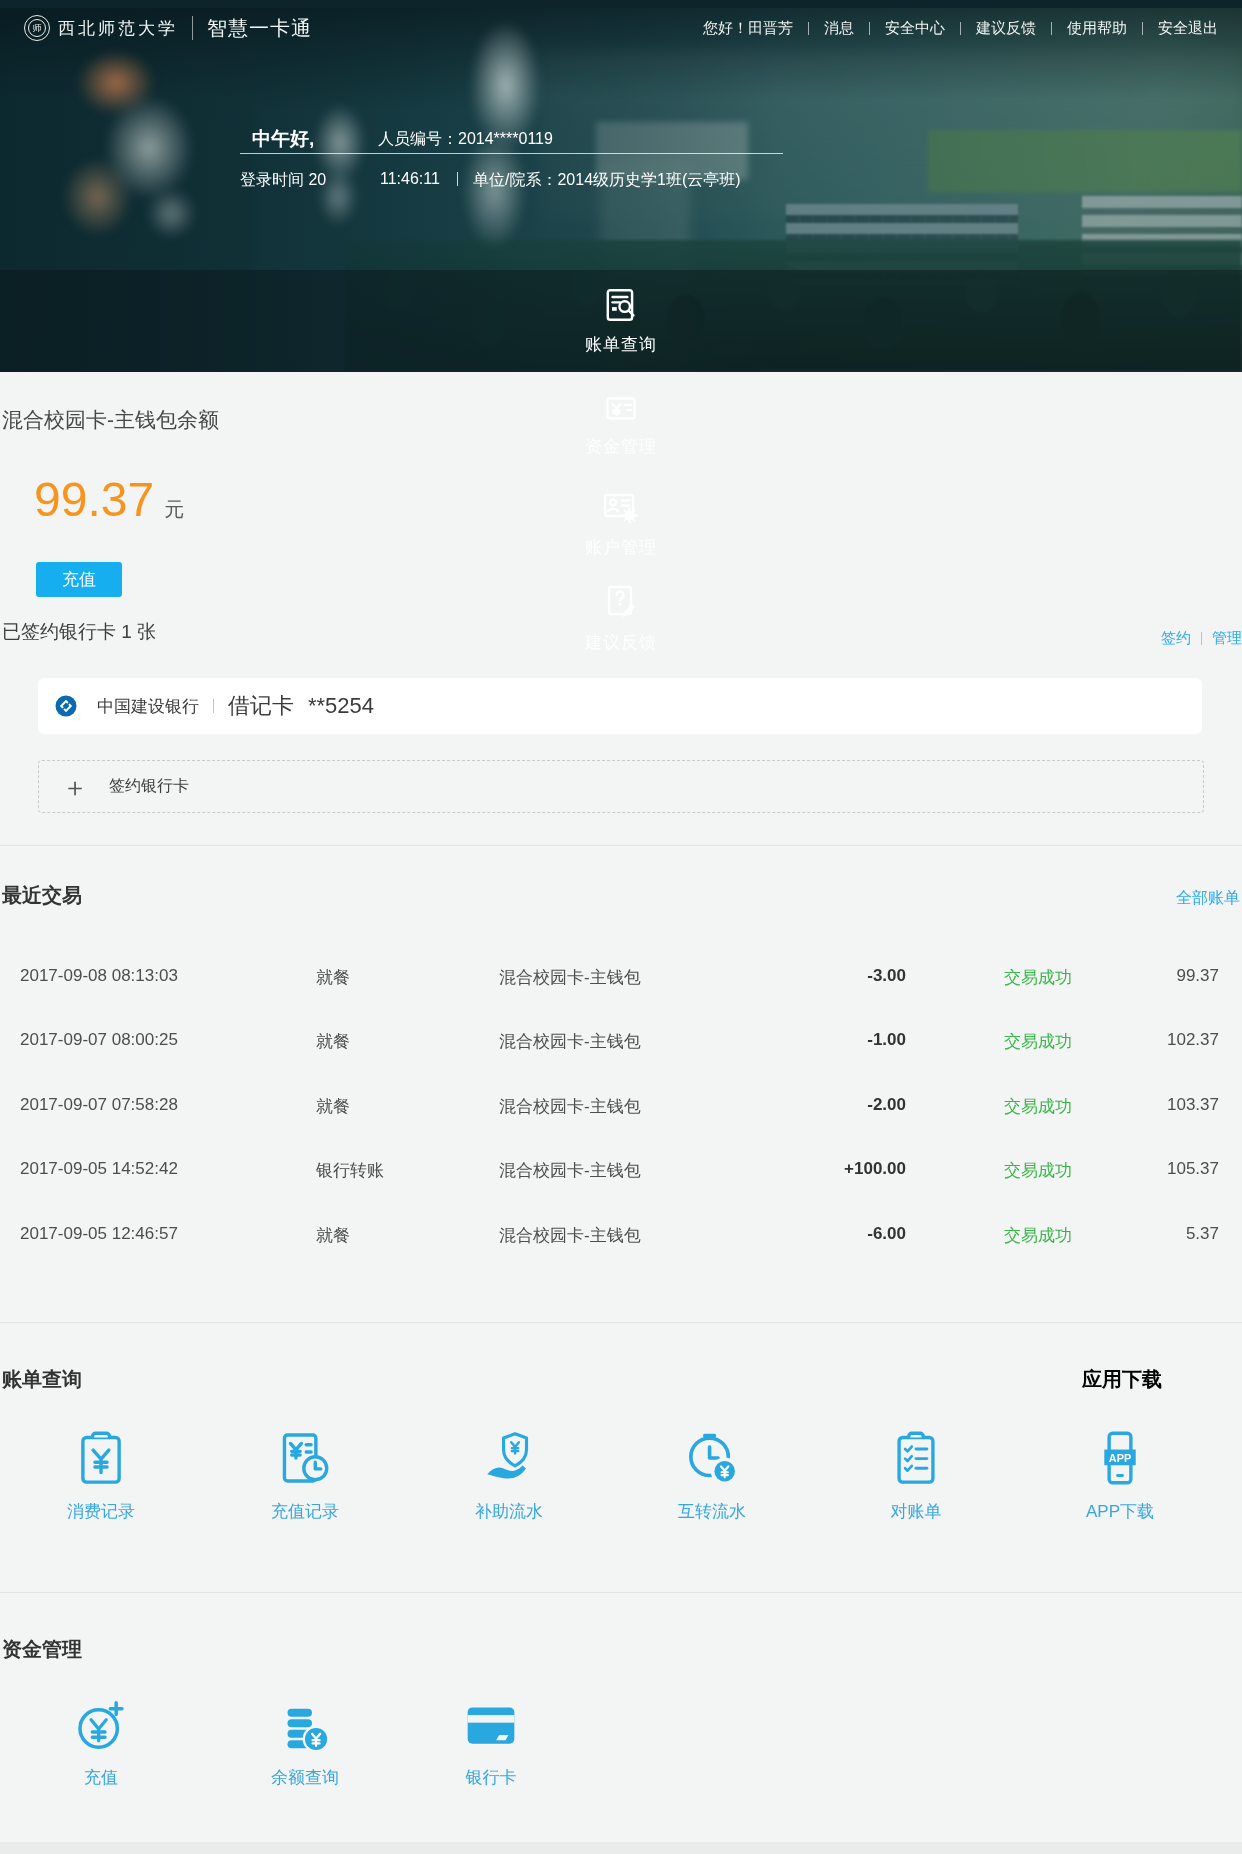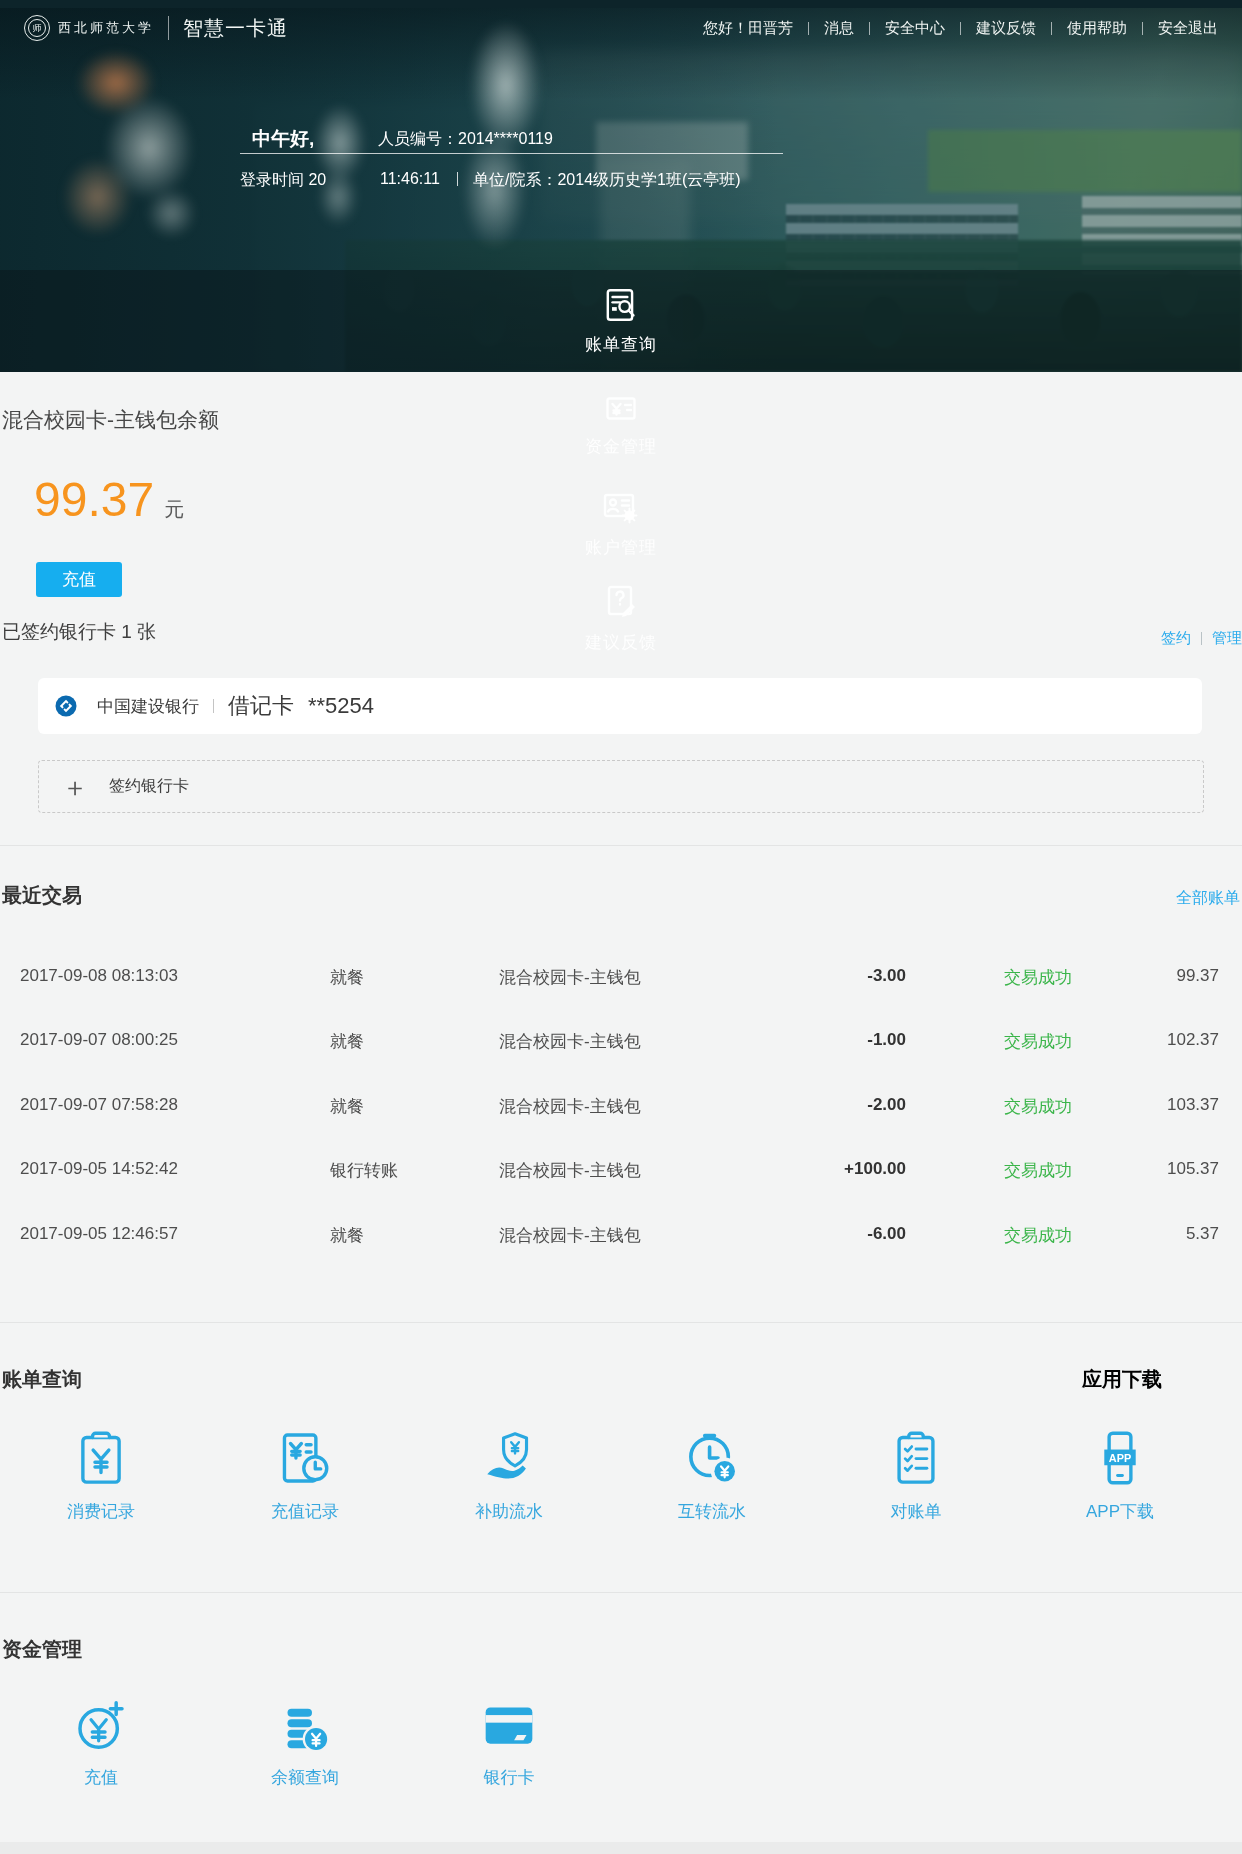--- a/index.html
+++ b/index.html
@@ -51,21 +51,21 @@
                 radial-gradient(28px 40px at 48% 74%,rgba(222,233,230,.4) 0%,rgba(222,233,230,0) 72%); }
   .sm3 { left:408px; top:12px; width:188px; height:262px;
      background:radial-gradient(52px 92px at 52% 28%,rgba(226,236,233,.68) 0%,rgba(226,236,233,0) 70%),
                 radial-gradient(46px 84px at 46% 68%,rgba(226,236,233,.5) 0%,rgba(226,236,233,0) 70%); }
 
   
   .topbar { position:absolute; left:0; top:8px; width:1242px; height:40px; display:flex; align-items:center; justify-content:space-between; padding:0 24px; color:#fff; }
   .brand { display:flex; align-items:center; }
   .brand .emblem { width:26px; height:26px; border:1.6px solid #e8eeec; border-radius:50%; display:flex; align-items:center; justify-content:center; font-size:11px; color:#e8eeec; }
   .brand .emblem span { border:1px solid #e8eeec; border-radius:50%; width:18px; height:18px; display:flex; align-items:center; justify-content:center; font-size:9px; }
-  .brand .school { font-family:"DejaVu Serif",serif; font-size:13px; letter-spacing:3px; margin-left:8px; color:#eef3f1; }
+  .brand .school { font-family:"DejaVu Serif",serif; font-size:17px; letter-spacing:3px; margin-left:8px; color:#eef3f1; }
   .brand .bsep { width:1px; height:24px; background:rgba(255,255,255,.55); margin:0 14px; }
   .brand .app { font-size:20px; color:#f2f6f4; letter-spacing:1px; }
   .topmenu { display:flex; align-items:center; font-size:15px; color:#f0f4f2; }
   .topmenu .item { cursor:pointer; }
   .topmenu .tsep { width:1px; height:13px; background:rgba(255,255,255,.6); margin:0 15px; }
 
   
   .wel { position:absolute; color:#fff; }
   .w-greet { left:252px; top:126px; font-size:19px; font-weight:bold; }
   .w-pid  { left:378px; top:129px; font-size:16px; }
@@ -106,21 +106,21 @@
   .add-box .alabel { margin-left:21px; font-size:16px; color:#3e3e3e; }
 
   .divider { position:absolute; left:0; width:1242px; height:1px; background:#e3e4e4; }
   .dv1 { top:845px; } .dv2 { top:1322px; } .dv3 { top:1592px; }
 
   
   .recent-title { left:2px; top:882px; font-size:20px; font-weight:600; color:#333; }
   .all-link { position:absolute; right:2px; top:888px; font-size:16px; color:#2aabec; cursor:pointer; }
   .trow { position:absolute; left:0; width:1242px; height:24px; font-size:17px; color:#4d4d4d; }
   .trow span { position:absolute; top:0; }
-  .t-time { left:20px; } .t-type { left:330px; } .t-wallet { left:499px; }
+  .t-time { left:20px; } .t-type { left:316px; } .t-wallet { left:499px; }
   .t-amount { right:336px; font-weight:bold; color:#333; }
   .t-status { left:1004px; color:#3bb54a; }
   .t-balance { right:23px; }
 
   
   .bq-title { left:2px; top:1366px; font-size:20px; font-weight:600; color:#333; }
   .dl-title { left:1082px; top:1366px; font-size:20px; font-weight:600; color:#000000; }
   .fm-title { left:2px; top:1636px; font-size:20px; font-weight:600; color:#333; }
   .gitem { position:absolute; width:120px; text-align:center; cursor:pointer; }
   .gitem .glabel { font-size:17px; color:#35a6de; margin-top:9px; }
@@ -390,21 +390,21 @@
         <rect x="9" y="19" width="21" height="7" rx="3.5"></rect>
         <rect x="9" y="28" width="21" height="7" rx="3.5"></rect>
         <rect x="9" y="37" width="21" height="7" rx="3.5"></rect>
       </g>
       <circle cx="33.5" cy="36" r="11.5" fill="#f3f4f4"></circle>
       <circle cx="33.5" cy="36" r="9.5" fill="#29a8e0"></circle>
       <path d="M30 31.5 l3.5 4.2 3.5-4.2 M33.5 35.7 v6.3 M30.5 37 h6 M30.5 39.8 h6" stroke="#fff" stroke-width="1.9" fill="none" stroke-linecap="round"></path>
     </svg>
     <div class="glabel">余额查询</div>
   </div>
-  <div class="gitem grow2" style="left:449px">
+  <div class="gitem grow2" style="left:431px">
     <svg width="56" height="56" viewBox="0 0 48 48">
       <rect x="4" y="9" width="40" height="31" rx="4" fill="#29a8e0"></rect>
       <rect x="4" y="15.5" width="40" height="6.5" fill="#f3f4f4"></rect>
       <path d="M31 32.5 h8 l-2.6 4.5 h-8 z" fill="#f3f4f4"></path>
     </svg>
     <div class="glabel">银行卡</div>
   </div>
 
   <div class="footer-strip"></div>
 </div>

